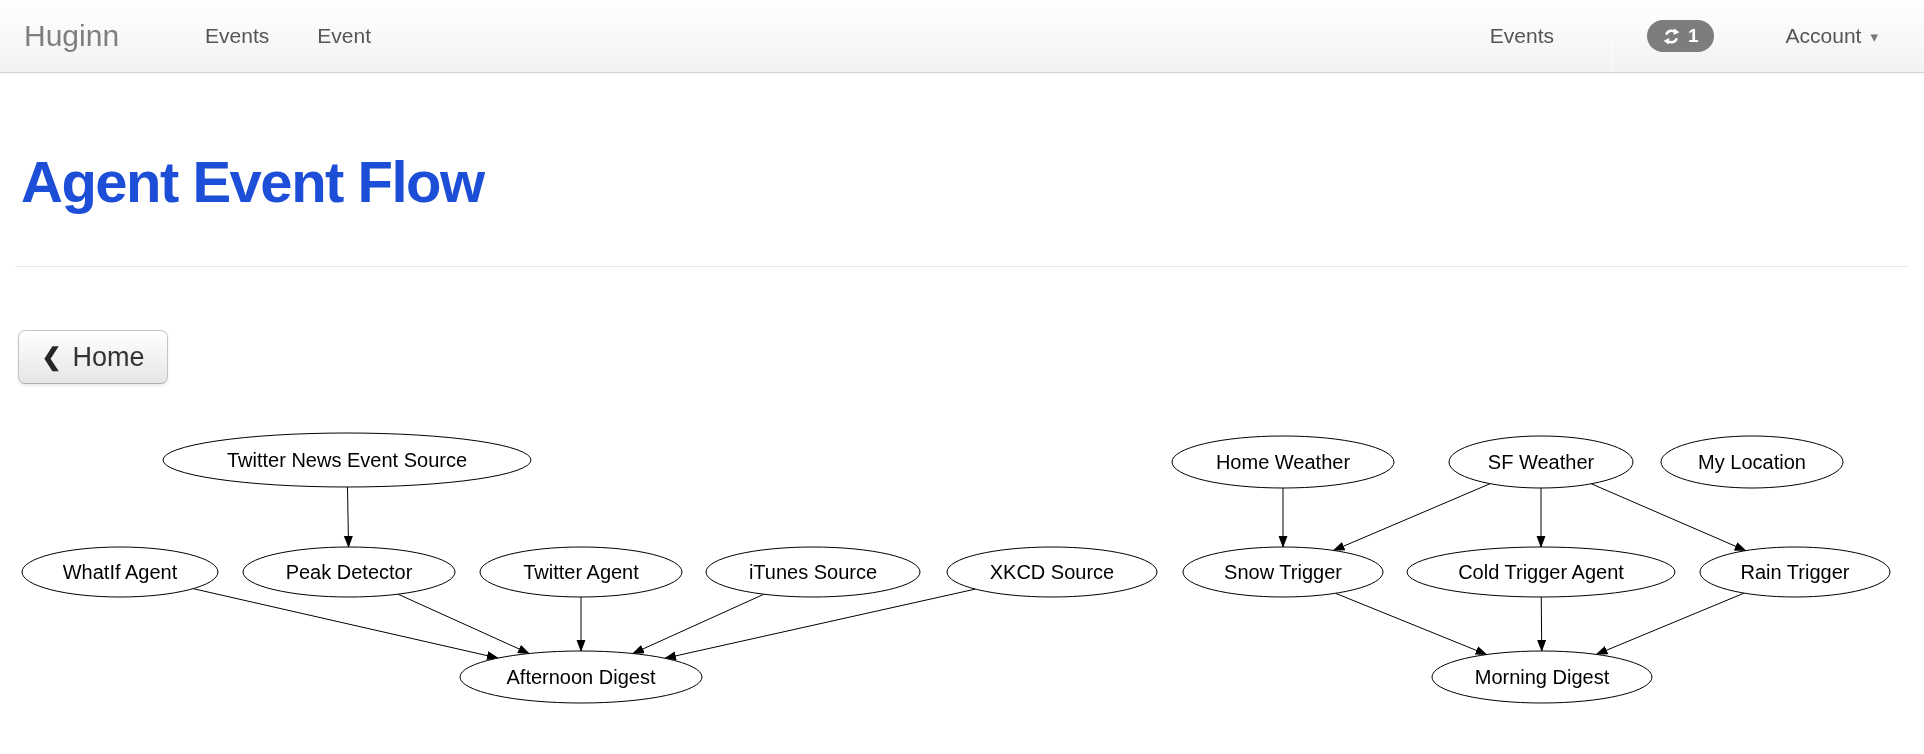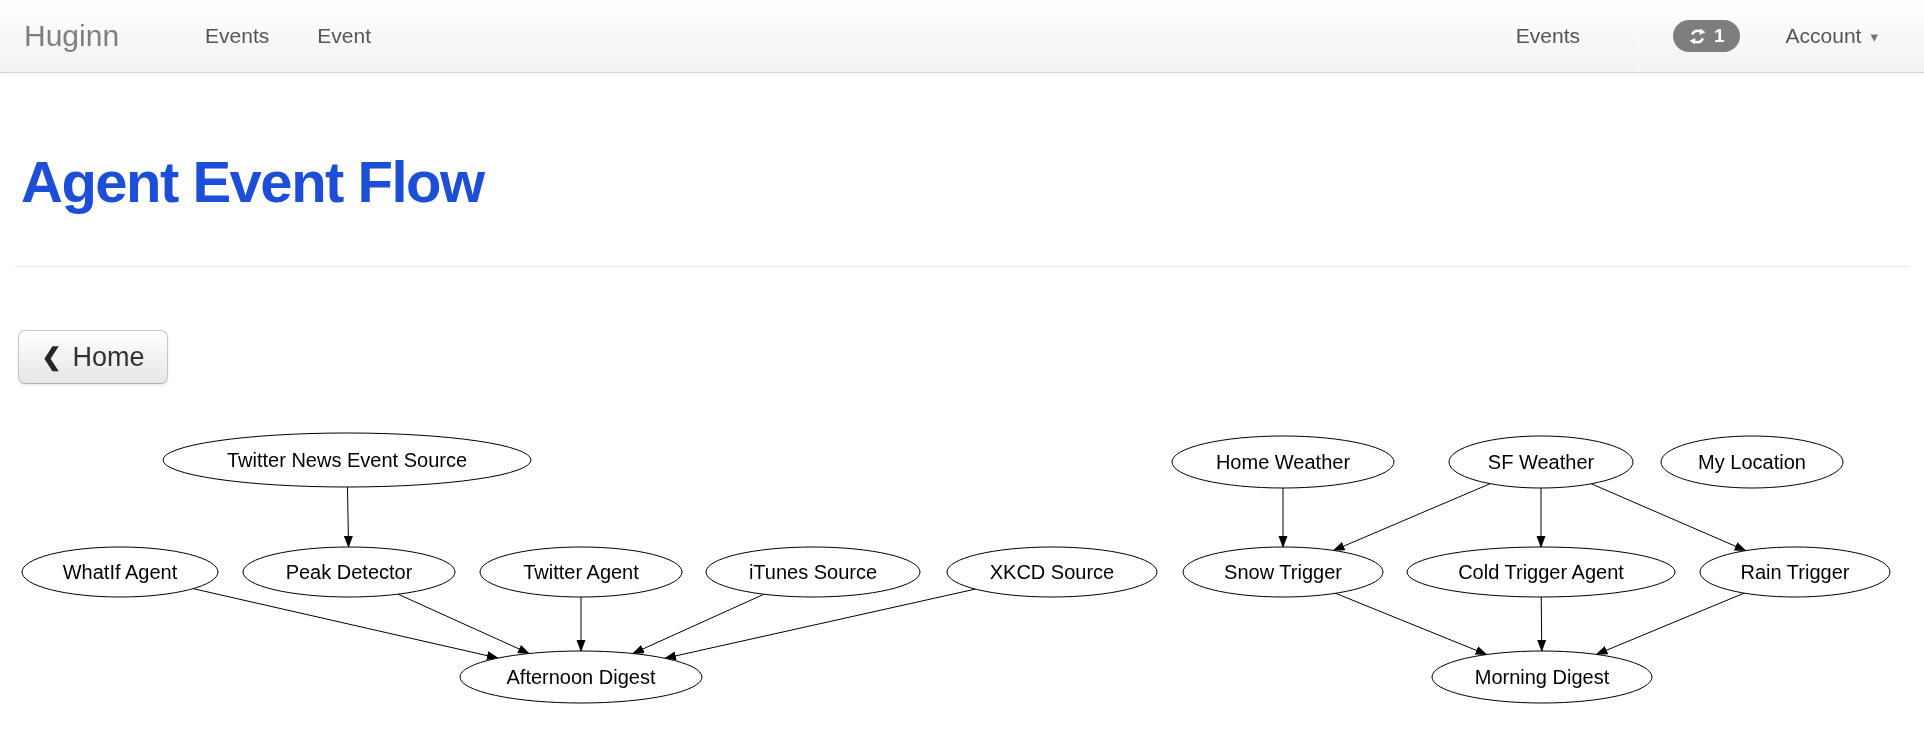--- a/index.html
+++ b/index.html
@@ -37,21 +37,21 @@
   }
   .jobs-badge {
     background: #7d7d7d; color: #ffffff;
     height: 32px; border-radius: 16px;
     padding: 0 15px;
     display: flex; align-items: center; gap: 7px;
     font-size: 19px; font-weight: bold; cursor: pointer;
   }
   .jobs-badge svg { display: block; }
   .account-menu {
-    margin-left: 46px;
+    margin-left: 72px;
     display: flex; align-items: center; gap: 9px;
     font-size: 21px; color: #555555; cursor: pointer;
   }
   .caret { font-size: 15px; color: #777777; line-height: 1; }
 
   
   .page-title {
     position: absolute; left: 21px; top: 148px;
     font-size: 58px; font-weight: bold; color: #1d4ed8;
     letter-spacing: -1.5px;

